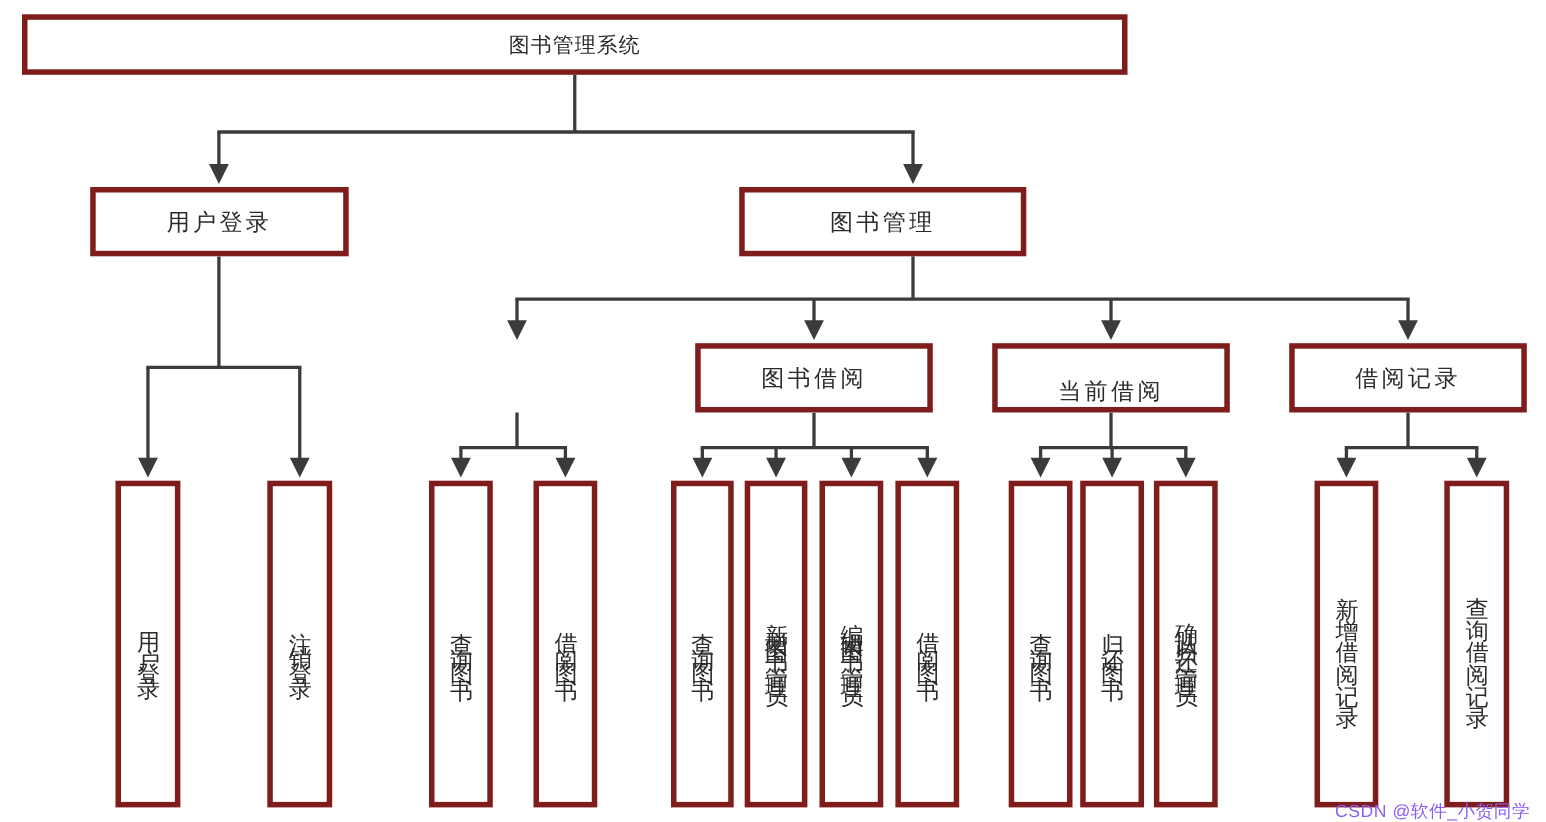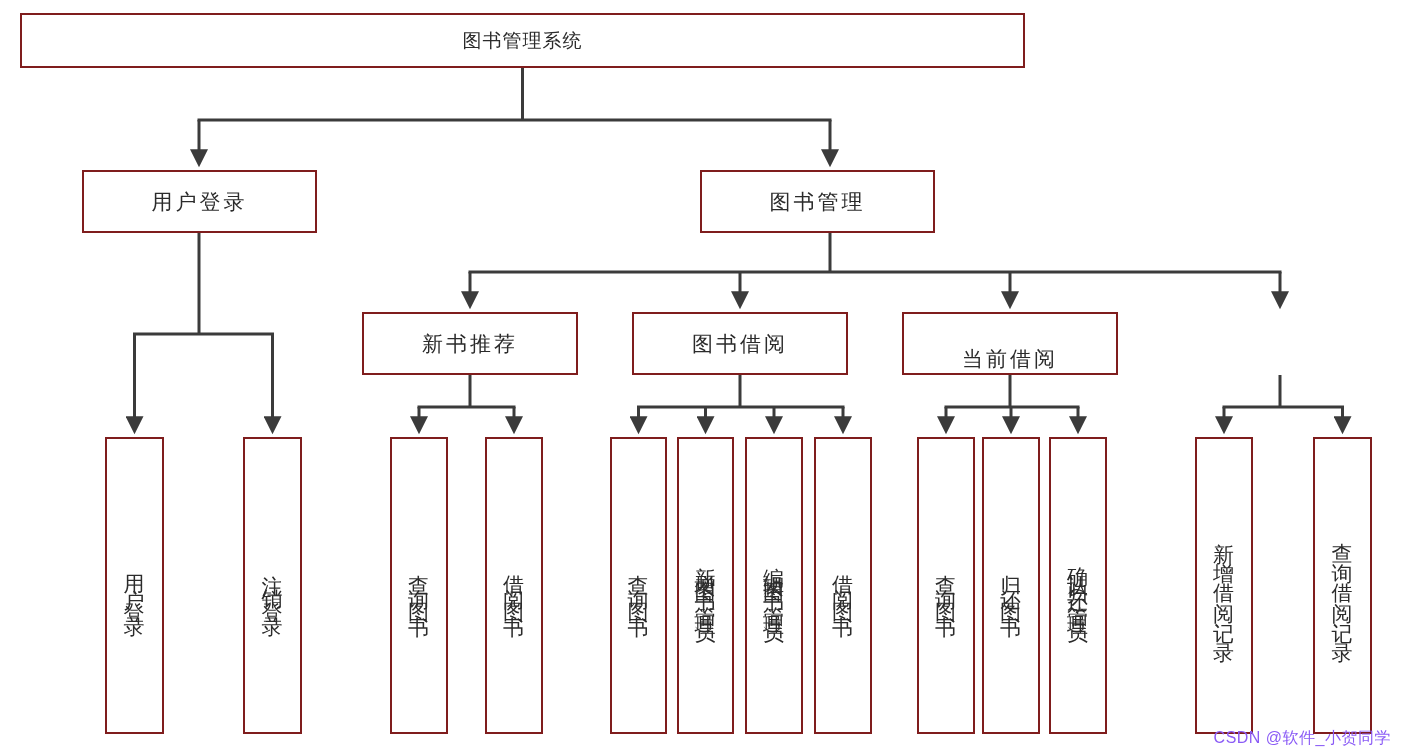--- a/index.html
+++ b/index.html
@@ -17,21 +17,21 @@
   #connector-layer {
     position: absolute;
     left: 0; top: 0;
     width: 1405px; height: 747px;
     z-index: 1;
   }
   .node {
     position: absolute;
     box-sizing: border-box;
     background: #ffffff;
-    border: 2px solid #7f1d1d;
+    border: 5px solid #7f1d1d;
     display: flex;
     align-items: center;
     justify-content: center;
     z-index: 2;
     color: #2b2b2b;
   }
   .hlabel {
     font-size: 21px;
     letter-spacing: 3px;
     white-space: nowrap;
@@ -114,32 +114,32 @@
     </g>
   </svg>
 
   <div class="node" style="left:20px; top:13px; width:1005px; height:55px;">
     <span class="hlabel root-label">图书管理系统</span>
   </div>
 
   <div class="node" style="left:82px; top:170px; width:235px; height:63px;">
     <span class="hlabel">用户登录</span>
   </div>
-  <div class="node" style="left:700px; top:170px; width:235px; height:63px;">
+  <div class="node" style="left:672px; top:170px; width:261px; height:63px;">
     <span class="hlabel">图书管理</span>
   </div>
 
-  <div class="node" style="left:362px; top:312px; width:216px; height:63px;">
-    <span class="hlabel">新书推荐</span>
-  </div>
   <div class="node" style="left:632px; top:312px; width:216px; height:63px;text-align:right;">
     <span class="hlabel">图书借阅</span>
   </div>
   <div class="node" style="left:902px; top:312px; width:216px; height:63px;align-items:flex-end;">
     <span class="hlabel">当前借阅</span>
+  </div>
+  <div class="node" style="left:1172px; top:312px; width:216px; height:63px;">
+    <span class="hlabel">借阅记录</span>
   </div>
 
   <div class="node" style="left:105px; top:437px; width:59px; height:297px;">
     <span class="vlabel gap-m">用户登录</span>
   </div>
   <div class="node" style="left:243px; top:437px; width:59px; height:297px;">
     <span class="vlabel gap-m">注销登录</span>
   </div>
 
   <div class="node" style="left:390px; top:437px; width:58px; height:297px;">

